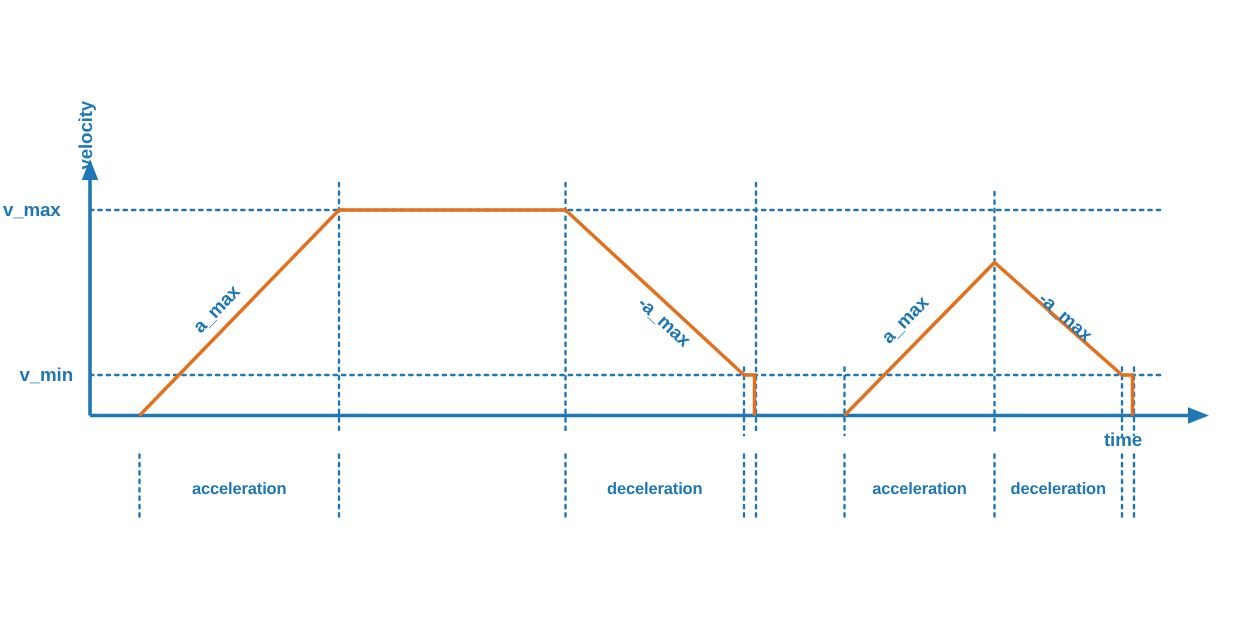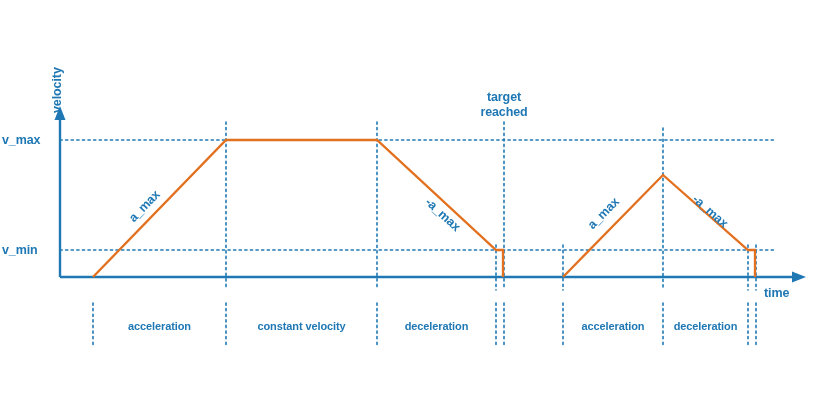--- a/index.html
+++ b/index.html
@@ -88,42 +88,37 @@
     <line x1="60" y1="277" x2="797" y2="277" stroke="#1F78B4" stroke-width="2.4"></line>
     <polygon points="806,277 792,271.5 792,282.5" fill="#1F78B4"></polygon>
 
     <polyline points="93,277 226,140 377,140 496,250 503,250 503,277" fill="none" stroke="#E2701E" stroke-width="2.3" stroke-linejoin="miter" stroke-linecap="butt"></polyline>
 
     <polyline points="563,277 663,175 748,250 755,250 755,277" fill="none" stroke="#E2701E" stroke-width="2.3" stroke-linejoin="miter" stroke-linecap="butt"></polyline>
   </svg>
 
   <div class="lbl axis-name" id="velocity-label" style="left:50px; top:113px;">velocity</div>
 
-  <div class="lbl axis-name" style="left:764px; top:286px;">time</div>
+  <div class="lbl axis-name" style="left:736px; top:286px;">time</div>
 
   <div class="lbl tick-name" style="left:2px; top:133px;">v_max</div>
 
-  <div class="lbl tick-name" style="left:2px; top:243px;">v_min</div>
+  <div class="lbl tick-name" style="left:13px; top:243px;">v_min</div>
 
-  <div class="lbl annot-name" style="left:471px; top:90px; width:66px;">
-    <div>target</div>
-    <div>reached</div>
-  </div>
 
   <div class="lbl slope-name" style="left:126px; top:215px; transform: rotate(-45.9deg);">a_max</div>
 
   <div class="lbl slope-name" style="left:432px; top:195px; transform: rotate(42.7deg);">-a_max</div>
 
   <div class="lbl slope-name" style="left:585px; top:222px; transform: rotate(-45.6deg);">a_max</div>
 
   <div class="lbl slope-name" style="left:699px; top:192px; transform: rotate(41.4deg);">-a_max</div>
 
   <div class="lbl phase-name" style="left:93px; top:320px; width:133px; text-align:center;">acceleration</div>
 
-  <div class="lbl phase-name" style="left:226px; top:320px; width:151px; text-align:center;">constant velocity</div>
 
   <div class="lbl phase-name" style="left:377px; top:320px; width:119px; text-align:center;">deceleration</div>
 
   <div class="lbl phase-name" style="left:563px; top:320px; width:100px; text-align:center;">acceleration</div>
 
   <div class="lbl phase-name" style="left:663px; top:320px; width:85px; text-align:center;">deceleration</div>
 
 </div>
 
 </body></html>

